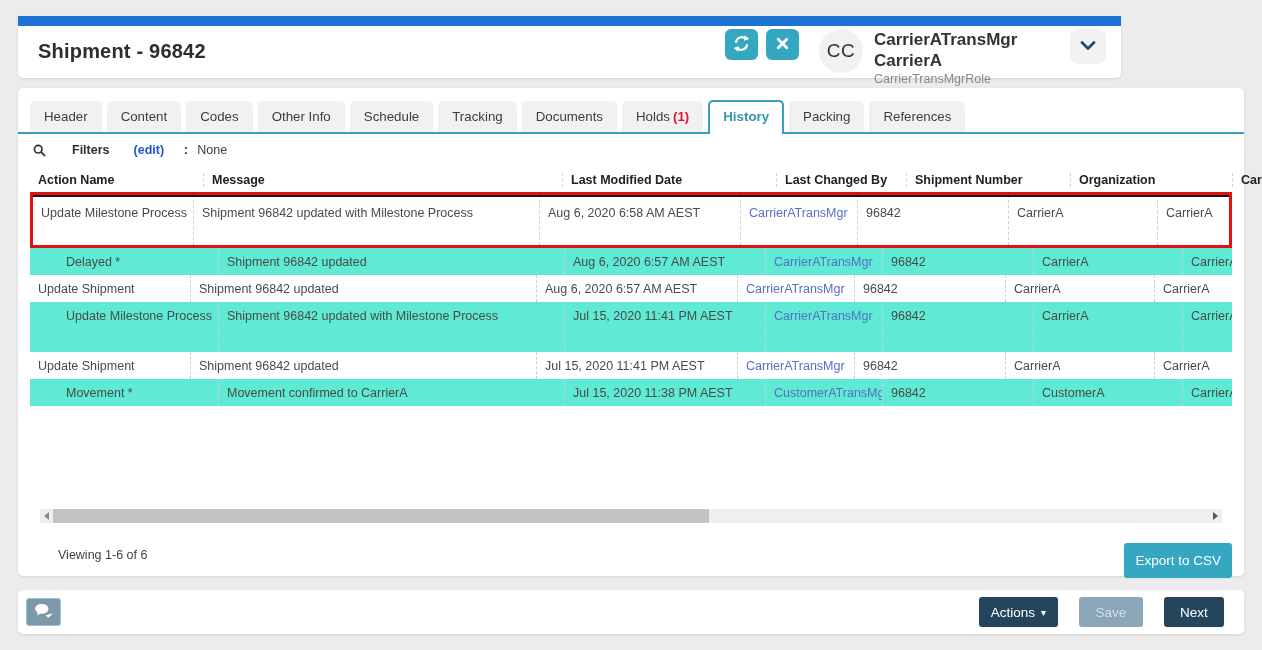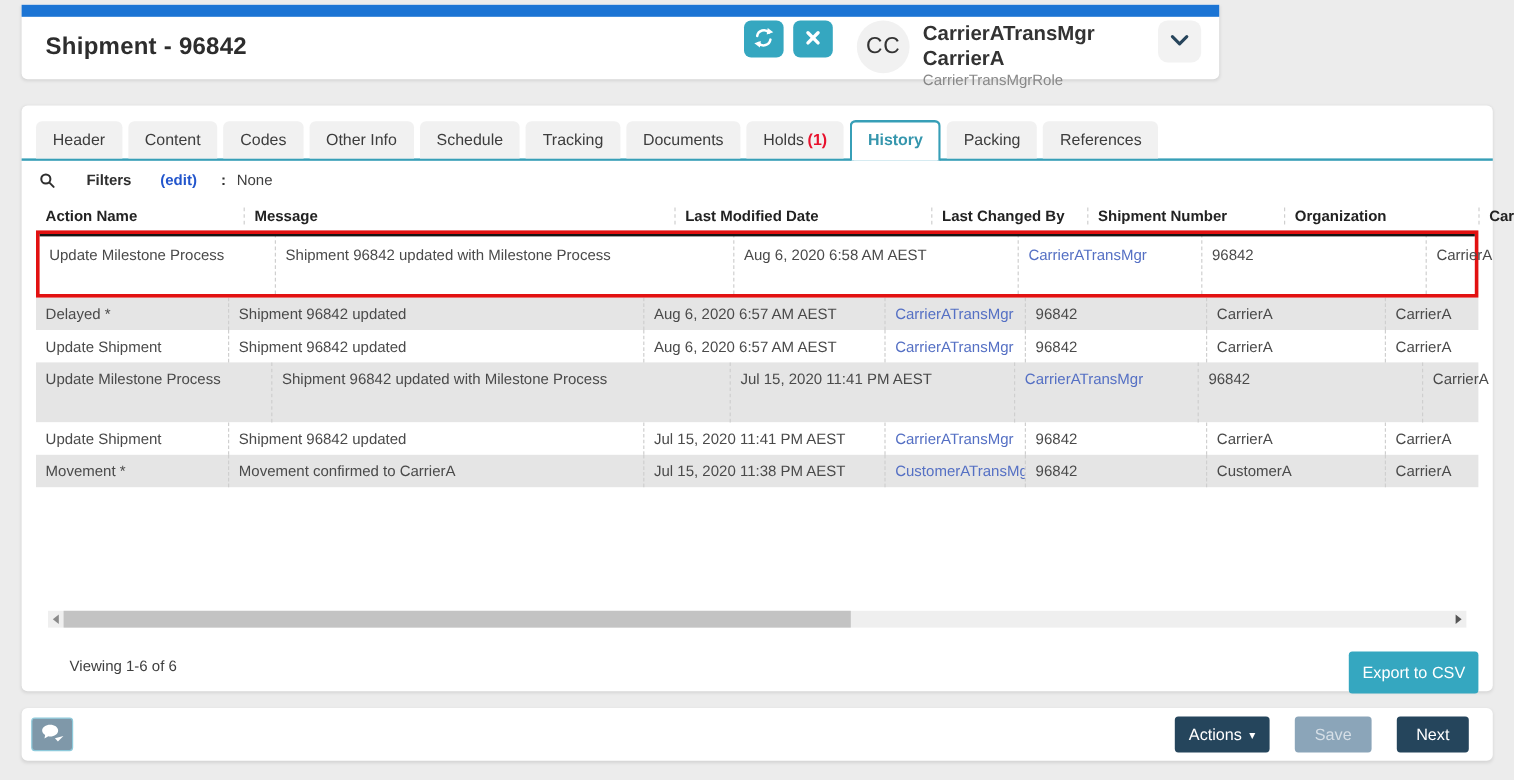--- a/index.html
+++ b/index.html
@@ -6,21 +6,21 @@
   html,body { width:1262px; height:650px; overflow:hidden; }
   body {
     background:#ececec;
     font-family:"Liberation Sans", sans-serif;
     position:relative;
     color:#3a3a3a;
   }
   .card { position:absolute; background:#fff; box-shadow:0 1px 3px rgba(0,0,0,.10); }
 
   
-  #header-card { left:18px; top:4px; width:998px; height:62px; border-radius:0 0 5px 5px;padding-left:48px; }
+  #header-card { left:18px; top:16px; width:1103px; height:62px; border-radius:0 0 5px 5px;padding-left:48px; }
   #top-blue-bar { position:absolute; left:0; top:0; right:0; height:10px; background:#1b74d4; }
   #page-title { position:absolute; left:20px; top:24px; font-size:20px; font-weight:700; color:#2d2d2d; letter-spacing:.2px; }
   #header-right { position:absolute; right:15px; top:13px; height:42px; display:flex; }
   .teal-btn { width:33px; height:31px; background:#35a7c0; border:none; border-radius:6px;
               display:flex; align-items:center; justify-content:center; cursor:pointer; }
   .teal-btn + .teal-btn { margin-left:8px; }
   #avatar { width:44px; height:44px; border-radius:50%; background:#f1f1f1; margin-left:20px;
             display:flex; align-items:center; justify-content:center; font-size:19px; color:#333; letter-spacing:.5px; }
   #user-block { margin-left:11px; width:190px; line-height:1.25; }
   #user-name { font-size:17px; font-weight:700; color:#333; }
@@ -45,23 +45,23 @@
   #filters-value { margin-left:9px; color:#3f3f3f; }
 
   
   :root { --cols:160px 346px 201px 117px 151px 149px 1fr; }
   #history-table { margin:11px 12px 0 12px; }
   .thead { display:grid; grid-template-columns:var(--cols); height:24px; align-items:center;
            font-size:12.5px; font-weight:700; color:#222;gap:13px; }
   .thead .hcell { padding:0 8px; cursor:pointer; white-space:nowrap; }
   .hcell + .hcell, .cell + .cell { border-left:1px dashed #cfcfcf; }
   .trow { display:grid; grid-template-columns:var(--cols); font-size:12.5px; color:#4a4a4a; background:#fff; }
-  .trow.shaded { background:#e5e5e5; }
+  .trow.shaded { background:#5eead4;padding-left:28px; }
   .trow .cell { padding:7px 8px 0 8px; overflow:hidden; white-space:nowrap; }
-  .trow.tall { height:50px;gap:36px; }
+  .trow.tall { height:50px; }
   .trow.short { height:27px; }
   .trow.highlighted { border:3px solid #e21111; height:56px; position:relative; }
   .trow.highlighted::before { content:""; position:absolute; left:0; right:0; top:0; height:2px; background:#161616; }
   .trow.highlighted .cell { padding-top:11px; }
   .cell.link { color:#5570c4; cursor:pointer; }
 
   
   #h-scrollbar { position:absolute; left:22px; right:22px; top:421px; height:14px; background:#efefef; }
   #scroll-thumb { position:absolute; left:13px; top:0; height:14px; width:656px; background:#c3c3c3; cursor:pointer; }
   .scroll-arrow { position:absolute; top:0; width:13px; height:14px; display:flex; align-items:center; justify-content:center; cursor:pointer; }

